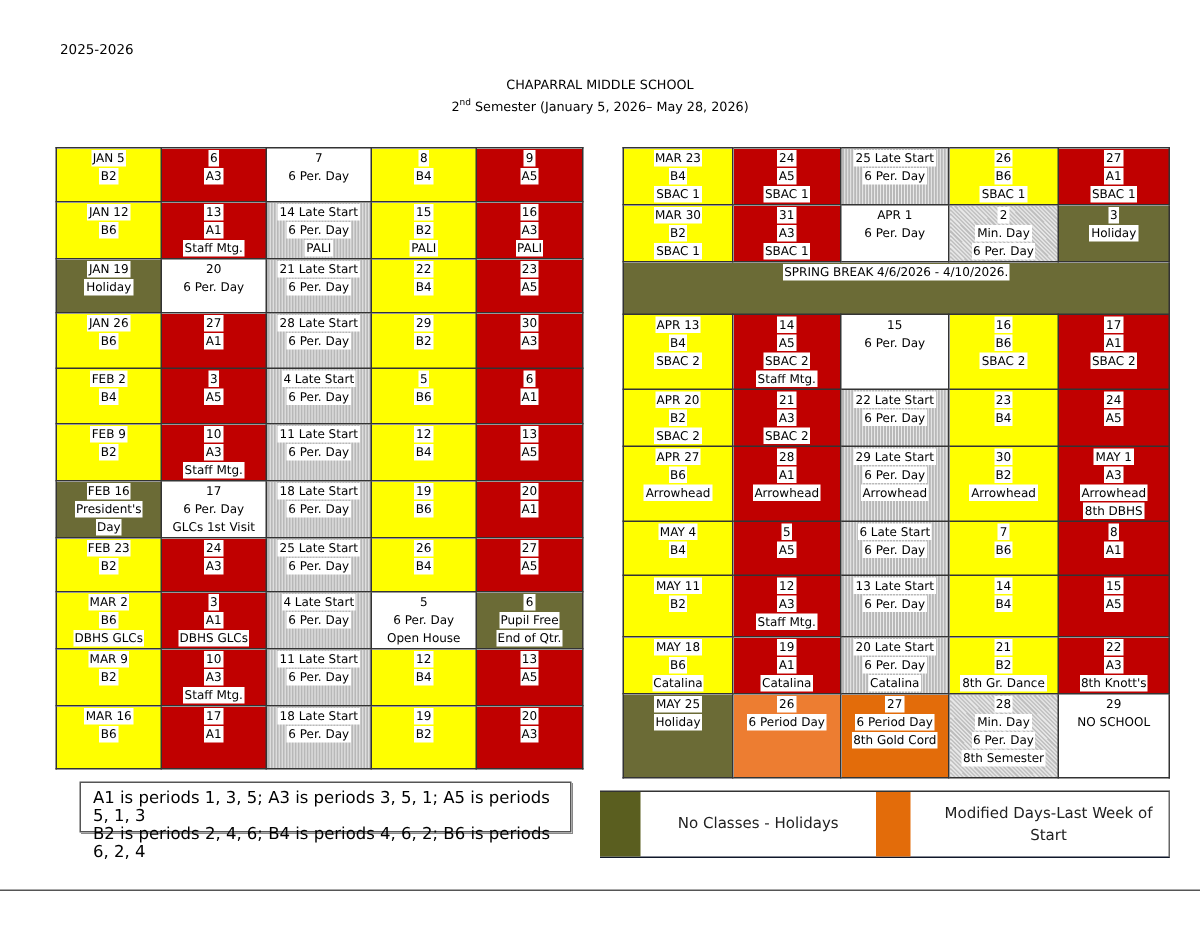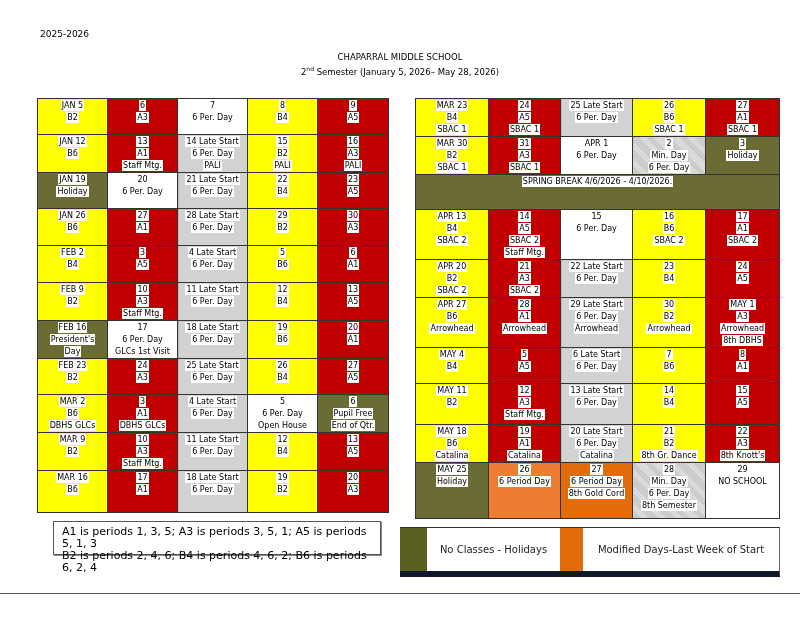--- a/index.html
+++ b/index.html
@@ -17,21 +17,21 @@
   .o { background:#6b6b36; }
   .or { background:#ed7d31; }
   .or2 { background:#e36c0a; }
   .g { background:repeating-linear-gradient(90deg,#b8b8b8 0 1px,#ececec 1px 2px); }
   .gd { background:repeating-linear-gradient(45deg,#bdbdbd 0 1px,#e9e9e9 1px 2px); }
   .w .t { background:transparent; }
   #left { left:37px; top:98px; width:351px; }
   #right { left:415px; top:98px; width:364px; }
   .spring { text-align:center; }
   .key-box { position:absolute; left:37px; top:521px; width:328px; height:34px; border:1px solid #555; box-shadow:1px 1px 0 #888; font-size:11px; line-height:12px; padding:4px 0 0 8px; box-sizing:border-box;margin-left:16px; }
-  .legend { position:absolute; left:400px; top:527px; width:379px; height:43px; display:flex; border-top:1px solid #333; border-right:1px solid #666; border-bottom:6px solid #0f172a; }
+  .legend { position:absolute; left:400px; top:527px; width:379px; height:43px; display:flex; border-top:1px solid #333; border-right:1px solid #666; border-bottom:1px solid #0f172a;gap:12px; }
   .legend .sw1 { width:27px; background:#5a5e1f; }
   .legend .sw2 { width:23px; background:#e36c0a; }
   .legend .lt { display:flex; align-items:center; justify-content:center; text-align:center; font-size:10px; line-height:15px; color:#222; }
   .legend .lt1 { width:133px; }
   .legend .lt2 { flex:1; }
   .hr { position:absolute; left:0; top:593px; width:800px; height:1px; background:#555; }
 </style>
 </head>
 <body>
 

